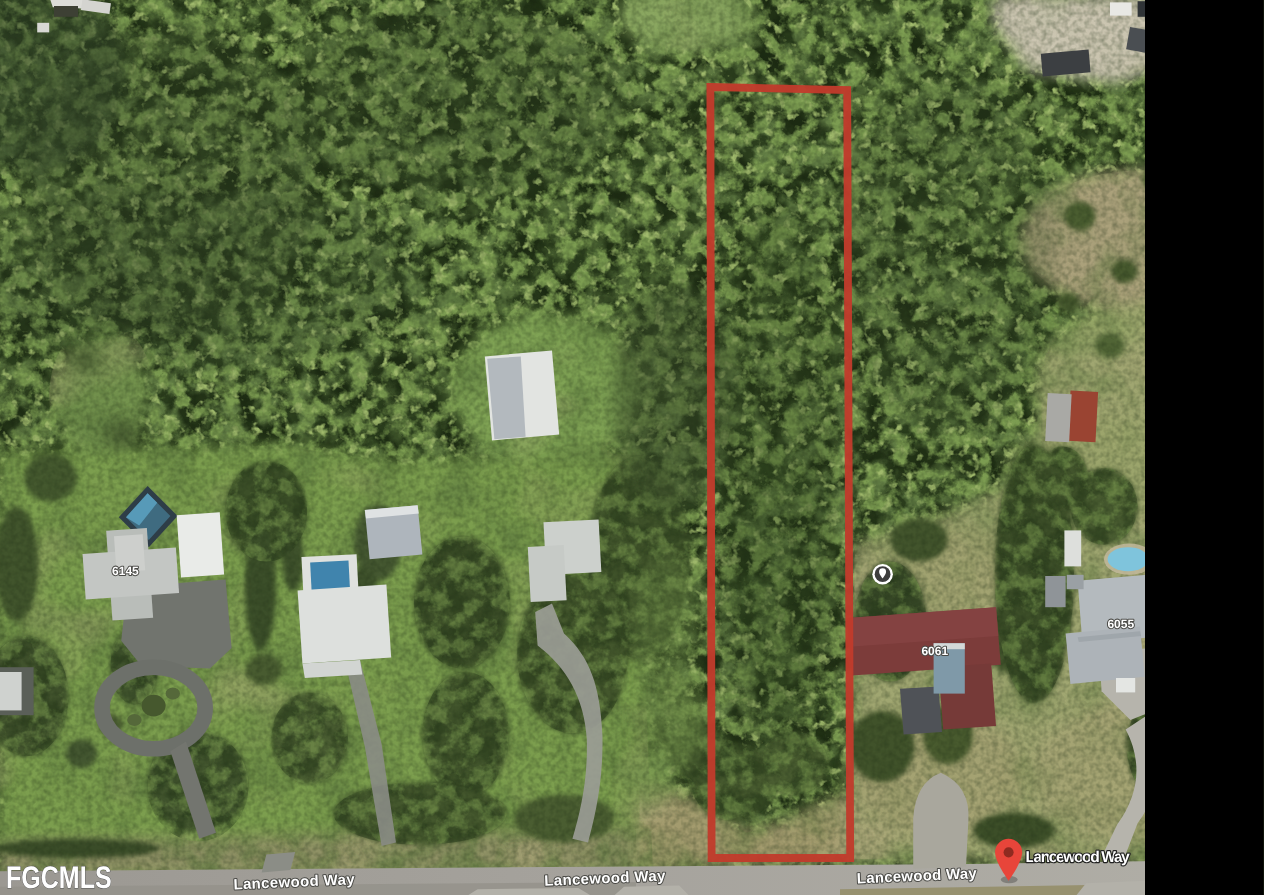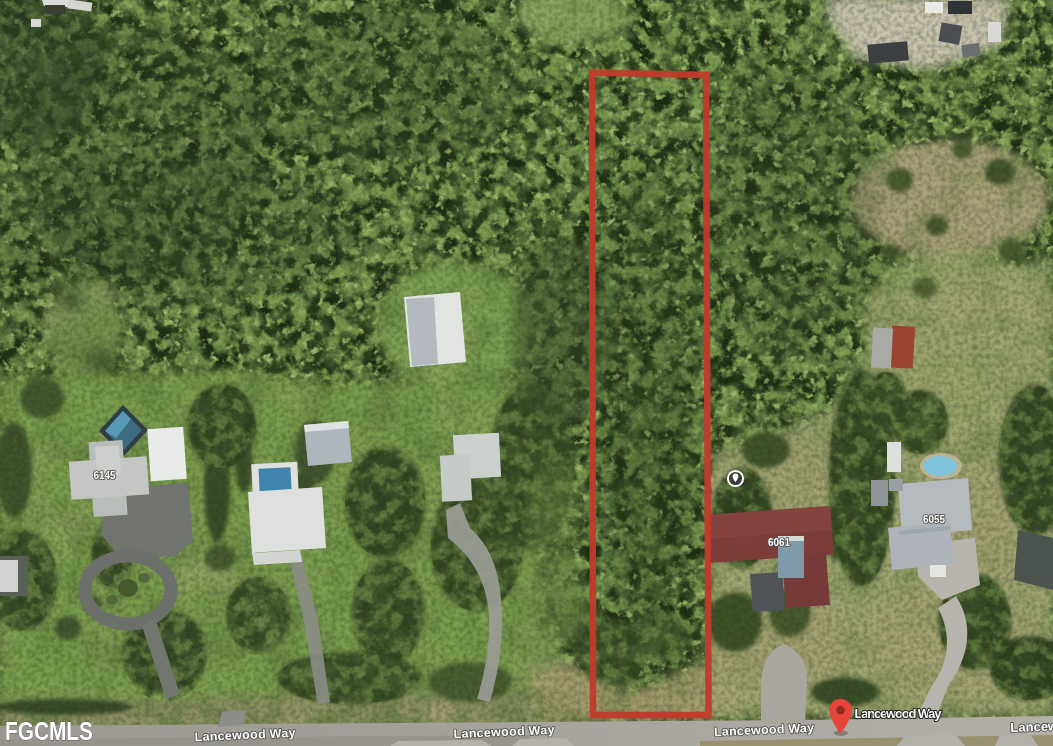--- a/index.html
+++ b/index.html
@@ -1,16 +1,16 @@
 <!DOCTYPE html>
 <html><head>
 <meta charset="utf-8">
 <style>
   html,body{margin:0;padding:0;background:#000;}
-  #stage{position:relative;width:1053px;height:746px;overflow:hidden;font-family:"Liberation Sans",sans-serif;}
+  #stage{position:relative;width:954px;height:746px;overflow:hidden;font-family:"Liberation Sans",sans-serif;}
   svg{display:block;}
 </style>
 </head>
 <body>
 <div id="stage">
 <svg width="1053" height="746" viewBox="0 0 1053 746">
 <defs>
   <filter id="macro" x="0%" y="0%" width="100%" height="100%" color-interpolation-filters="sRGB">
     <feTurbulence type="fractalNoise" baseFrequency="0.008 0.011" numOctaves="2" seed="8" result="n"></feTurbulence>
     <feColorMatrix in="n" type="matrix" values="0 0 0 0 0.20  0 0 0 0 0.28  0 0 0 0 0.13  3.0 0 0 0 -1.3"></feColorMatrix>

